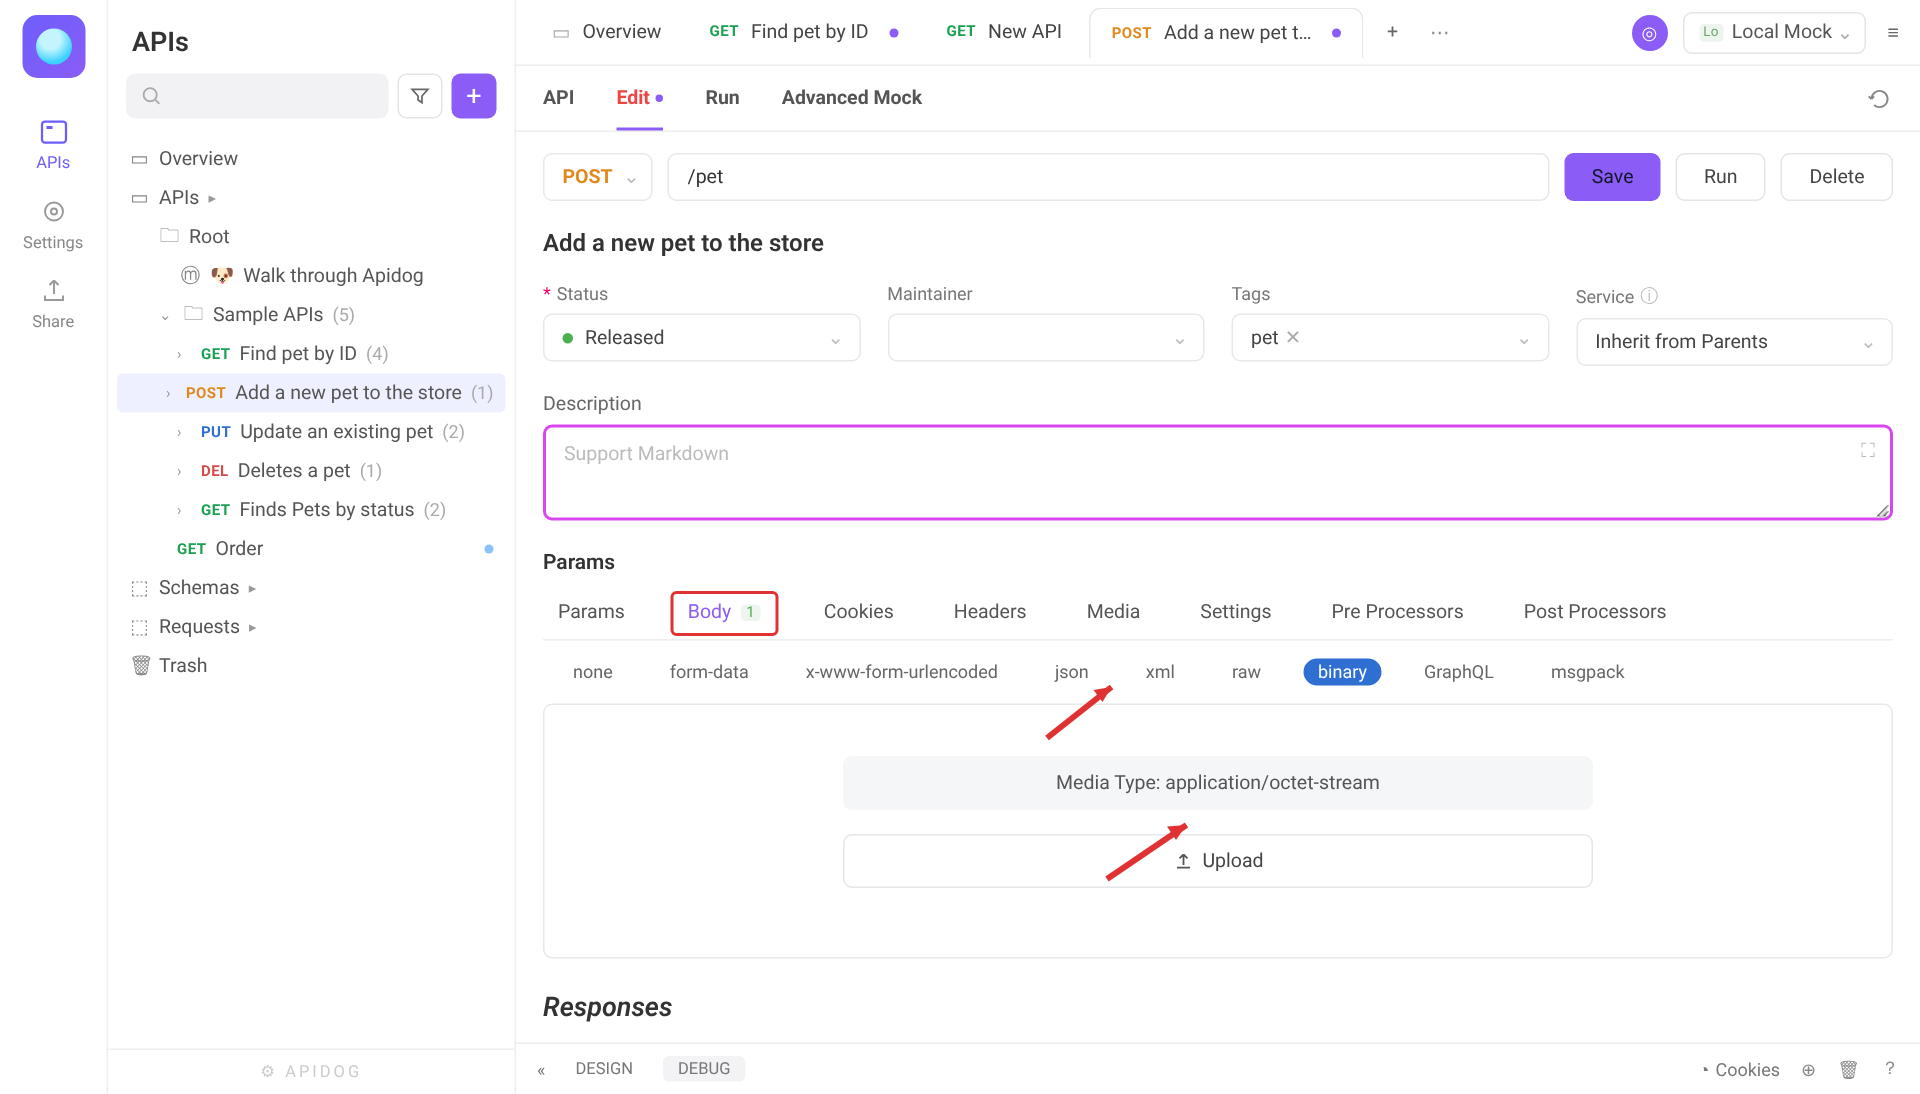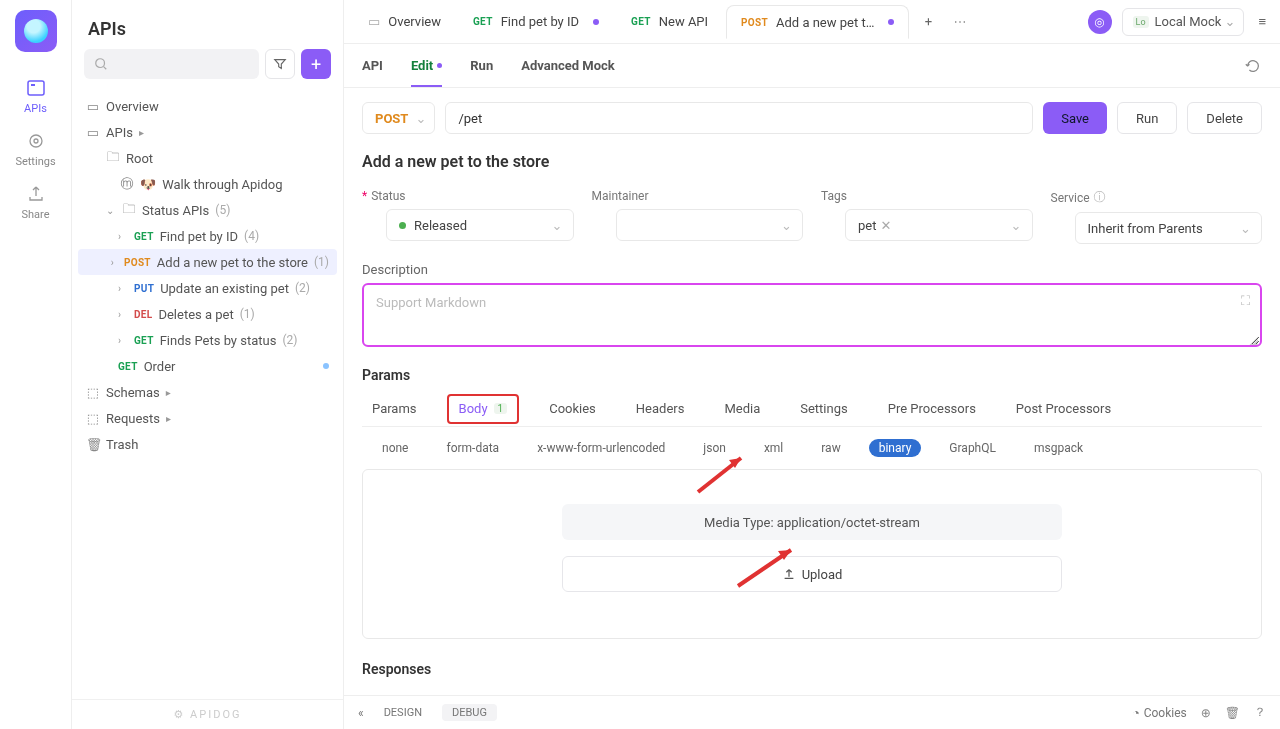--- a/index.html
+++ b/index.html
@@ -49,41 +49,41 @@
   .tab-icon { color: #aaa; }
   .tabbar-right { margin-left: auto; display: flex; align-items: center; gap: 10px; }
   .circle-btn { width: 24px; height: 24px; border-radius: 50%; background: #8b5cf6; color: #fff; display: flex; align-items: center; justify-content: center; cursor: pointer; font-size: 12px; }
   .env-select { height: 28px; border: 1px solid #e5e5e8; border-radius: 6px; padding: 0 22px 0 10px; display: flex; align-items: center; gap: 6px; color: #555; cursor: pointer; position: relative; }
   .env-select::after { content: "⌄"; position: absolute; right: 8px; color: #aaa; }
   .env-tag { font-size: 9px; background: #eef5ee; color: #6aa86a; border-radius: 3px; padding: 1px 3px; }
   .hamburger { cursor: pointer; color: #666; padding: 0 4px; }
   
   .subtabs { height: 44px; border-bottom: 1px solid #eee; display: flex; align-items: center; padding: 0 18px; gap: 28px; }
   .subtab { cursor: pointer; color: #555; height: 100%; display: flex; align-items: center; position: relative; font-weight: bold; }
-  .subtab.active { color: #15803d; }
+  .subtab.active { color: #ef4444; }
   .subtab.active::after { content: ""; position: absolute; bottom: 0; left: 0; right: 0; height: 2px; background: #8b5cf6; }
   .subtab .dirty { width: 5px; height: 5px; border-radius: 50%; background: #8b5cf6; margin-left: 4px; }
   .refresh-icon { margin-left: auto; color: #888; cursor: pointer; }
   
   .content { flex: 1; overflow: auto; padding: 14px 18px 0 18px; }
   
   .url-row { display: flex; gap: 10px; align-items: center; margin-bottom: 18px; }
   .method-select { height: 32px; border: 1px solid #e8e8e8; border-radius: 6px; padding: 0 26px 0 12px; display: flex; align-items: center; color: #e08a1e; font-weight: 700; position: relative; cursor: pointer; }
   .method-select::after { content: "⌄"; position: absolute; right: 8px; color: #bbb; font-weight: 400; }
   .url-input { flex: 1; height: 32px; border: 1px solid #e8e8e8; border-radius: 6px; padding: 0 12px; color: #333; display: flex; align-items: center; }
   .btn { height: 32px; border-radius: 6px; padding: 0 18px; display: flex; align-items: center; cursor: pointer; border: 1px solid #e5e5e8; background: #fff; color: #444; }
   .btn.primary { background: #8b5cf6; color: #0f172a; border: none; }
   
   .page-title { font-size: 16px; font-weight: 600; margin-bottom: 18px; }
   
   .meta-row { display: flex; gap: 18px; margin-bottom: 18px; }
   .meta-field { flex: 1; display: flex; flex-direction: column; gap: 6px; }
   .meta-field label { font-size: 12px; color: #777; display: flex; align-items: center; gap: 4px; }
   .req-star { color: #e06; }
-  .select-box { height: 32px; border: 1px solid #e8e8e8; border-radius: 6px; padding: 0 26px 0 12px; display: flex; align-items: center; position: relative; color: #444; cursor: pointer; margin-left: 24px; }
+  .select-box { height: 32px; border: 1px solid #e8e8e8; border-radius: 6px; padding: 0 26px 0 12px; display: flex; align-items: center; position: relative; color: #444; cursor: pointer; }
   .select-box::after { content: "⌄"; position: absolute; right: 10px; color: #bbb; }
   .status-dot { width: 7px; height: 7px; border-radius: 50%; background: #4caf50; margin-right: 8px; }
   .tag-chip { background: transparent; }
   .tag-x { color: #aaa; margin-left: 4px; cursor: pointer; }
   
   .desc-box { border: 2px solid #d946ef; border-radius: 6px; min-height: 64px; padding: 10px 12px; color: #bbb; position: relative; margin-bottom: 20px; resize: vertical; overflow: auto; }
   .expand-icon { position: absolute; top: 8px; right: 10px; color: #bbb; cursor: pointer; }
   .resize-handle { position: absolute; bottom: 2px; right: 2px; width: 10px; height: 10px; cursor: nwse-resize; color: #ccc; }
   
   .section-label { font-size: 14px; font-weight: 600; margin-bottom: 8px; }
@@ -96,21 +96,21 @@
   .body-types { display: flex; gap: 18px; align-items: center; padding: 12px 10px; font-size: 12px; color: #666; }
   .bt { cursor: pointer; padding: 2px 10px; border-radius: 10px; }
   .bt.active { background: #2f6fd1; color: #fff; }
   
   .body-area { border: 1px solid #e8e8e8; border-radius: 6px; padding: 34px 0 46px 0; display: flex; flex-direction: column; align-items: center; gap: 16px; margin-bottom: 22px; position: relative; }
   .media-bar { width: 500px; height: 36px; background: #f5f6f8; border-radius: 6px; display: flex; align-items: center; justify-content: center; color: #555; }
   .upload-bar { width: 500px; height: 36px; border: 1px solid #e6e6ea; border-radius: 6px; display: flex; align-items: center; justify-content: center; gap: 6px; color: #444; cursor: pointer; }
   
   .arrow1, .arrow2 { position: absolute; pointer-events: none; }
   
-  .responses-header { font-size: 14px; font-weight: 600; margin-bottom: 22px; }
+  .responses-header { font-size: 18px; font-weight: 600; margin-bottom: 22px; font-style: italic; }
   .resp-row { display: flex; align-items: center; gap: 12px; margin-bottom: 10px; }
   .resp-tab { border: 1px solid #e8e8e8; border-radius: 6px; padding: 6px 14px; cursor: pointer; color: #444; display: flex; align-items: center; gap: 6px; }
   .resp-tab.plain { border: none; background: transparent; color: #666; }
   .add-btn { margin-left: auto; color: #2f6fd1; cursor: pointer; display: flex; align-items: center; gap: 4px; }
   
   .footer-bar { height: 34px; border-top: 1px solid #eee; display: flex; align-items: center; padding: 0 14px; gap: 10px; font-size: 12px; color: #777; }
   .footer-left { display: flex; align-items: center; gap: 10px; }
   .mode-tab { background: #f3f3f5; border-radius: 4px; padding: 2px 10px; cursor: pointer; font-size: 11px; }
   .mode-tab.plain { background: #fff; }
   .footer-right { margin-left: auto; display: flex; align-items: center; gap: 14px; }
@@ -190,21 +190,21 @@
     <div class="tree-row">
       <span class="tree-indent" style="width:28px"></span>
       <span class="item-icon">ⓜ</span>
       <span>🐶</span>
       <span>Walk through Apidog</span>
     </div>
     <div class="tree-row">
       <span class="tree-indent" style="width:14px"></span>
       <span class="chev">⌄</span>
       <span class="folder-icon">🗀</span>
-      <span>Status APIs</span>
+      <span>Sample APIs</span>
       <span class="count">(5)</span>
     </div>
     <div class="tree-row">
       <span class="tree-indent" style="width:26px"></span>
         <span class="chev">›</span>
       <span class="method m-get">GET</span>
       <span>Find pet by ID</span>
       <span class="count">(4)</span>
     </div>
     <div class="tree-row selected">

